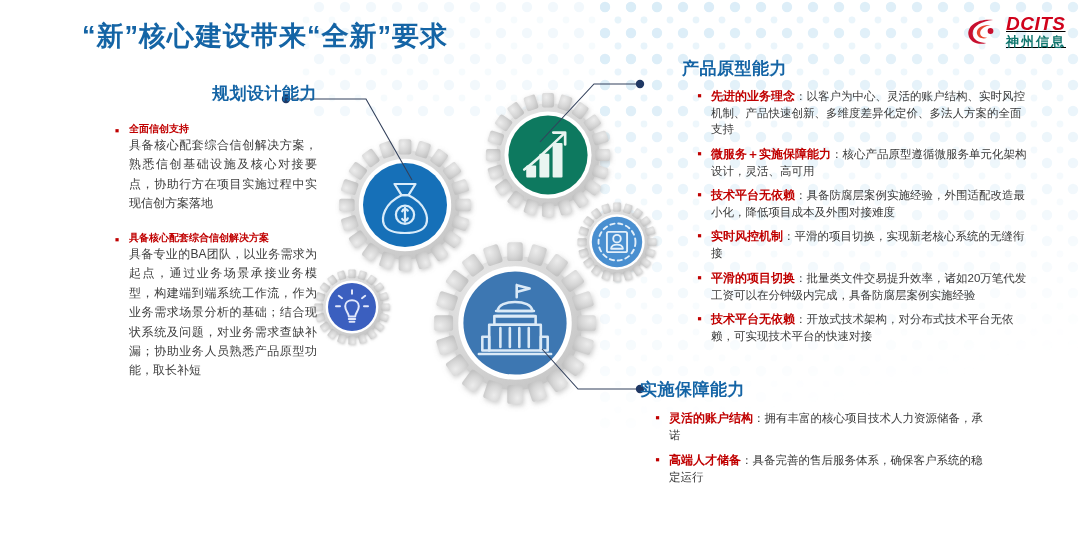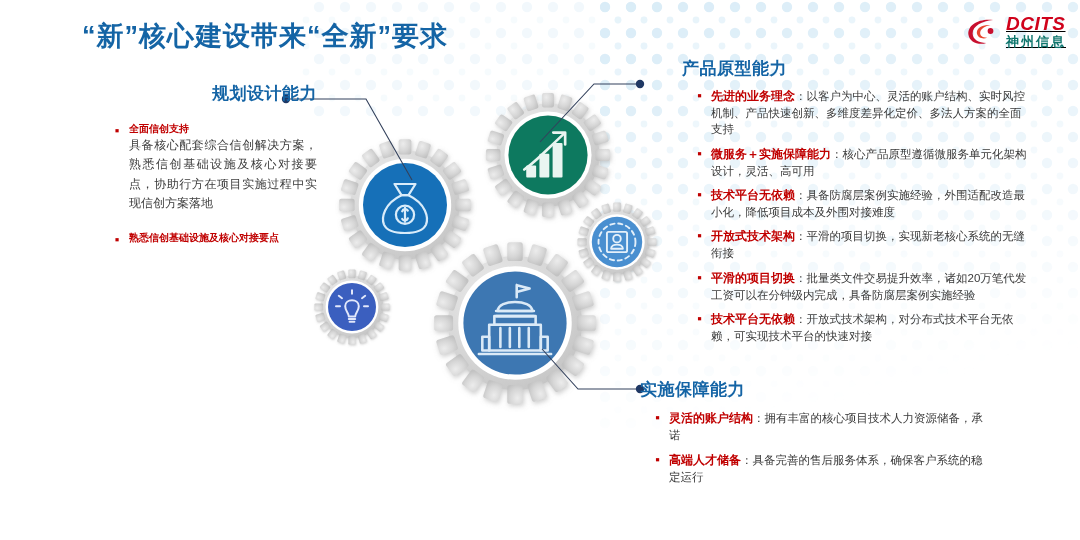--- a/index.html
+++ b/index.html
@@ -240,21 +240,22 @@
     <span class="bullet-dot">▪</span>
     <div>
       <div class="lead">全面信创支持</div>
       <div class="para">具备核心配套综合信创解决方案，熟悉信创基础设施及核心对接要点，协助行方在项目实施过程中实现信创方案落地</div>
     </div>
   </div>
 
   <div class="blk">
     <span class="bullet-dot">▪</span>
     <div>
-      <div class="lead">熟悉信创基础设施及核心对接要点</div>
+      <div class="lead">具备核心配套综合信创解决方案</div>
+      <div class="para">具备专业的BA团队，以业务需求为起点，通过业务场景承接业务模型，构建端到端系统工作流，作为业务需求场景分析的基础；结合现状系统及问题，对业务需求查缺补漏；协助业务人员熟悉产品原型功能，取长补短</div>
     </div>
   </div>
 </div>
 
 <div id="right-top">
   <div class="group-head">产品原型能力</div>
   <div class="blist">
 
     <div class="bullet-row">
       <span class="bullet-dot">▪</span>
@@ -266,21 +267,21 @@
       <div class="bullet-body"><span class="bullet-key">微服务＋实施保障能力</span><span>：核心产品原型遵循微服务单元化架构设计，灵活、高可用</span></div>
     </div>
 
     <div class="bullet-row">
       <span class="bullet-dot">▪</span>
       <div class="bullet-body"><span class="bullet-key">技术平台无依赖</span><span>：具备防腐层案例实施经验，外围适配改造最小化，降低项目成本及外围对接难度</span></div>
     </div>
 
     <div class="bullet-row">
       <span class="bullet-dot">▪</span>
-      <div class="bullet-body"><span class="bullet-key">开放式技术架构</span><span>：平滑的项目切换，实现新老核心系统的无缝衔接</span></div>
+      <div class="bullet-body"><span class="bullet-key">实时风控机制</span><span>：平滑的项目切换，实现新老核心系统的无缝衔接</span></div>
     </div>
 
     <div class="bullet-row">
       <span class="bullet-dot">▪</span>
       <div class="bullet-body"><span class="bullet-key">平滑的项目切换</span><span>：批量类文件交易提升效率，诸如20万笔代发工资可以在分钟级内完成，具备防腐层案例实施经验</span></div>
     </div>
 
     <div class="bullet-row">
       <span class="bullet-dot">▪</span>
       <div class="bullet-body"><span class="bullet-key">技术平台无依赖</span><span>：开放式技术架构，对分布式技术平台无依赖，可实现技术平台的快速对接</span></div>

